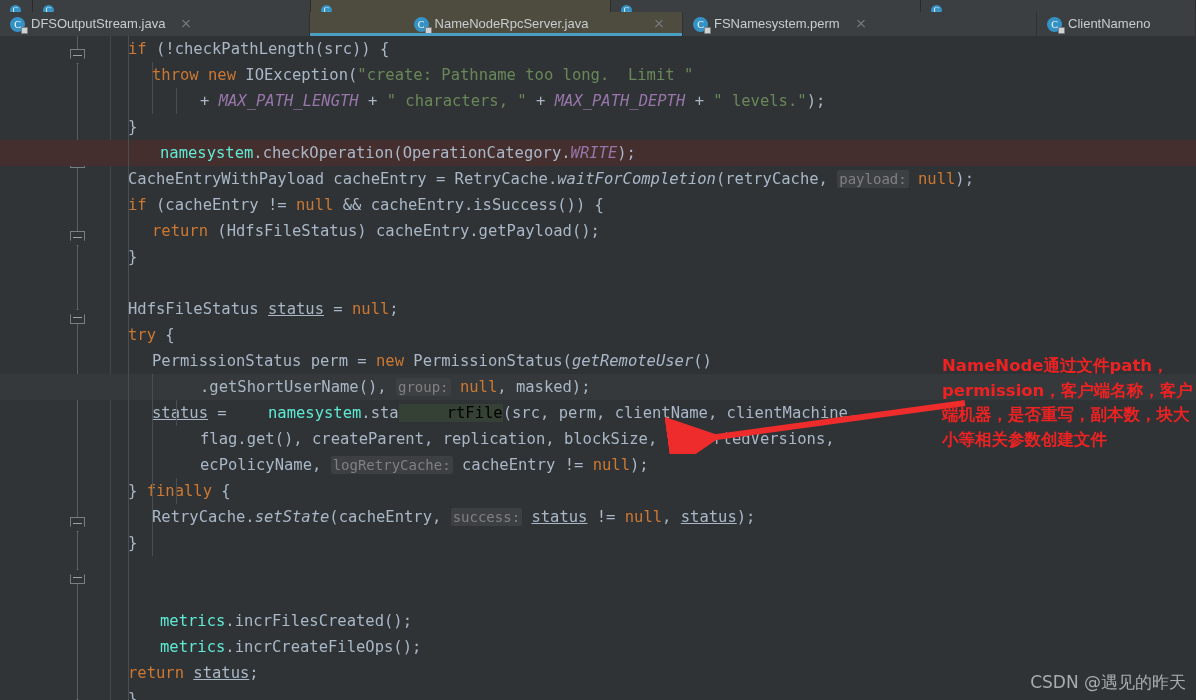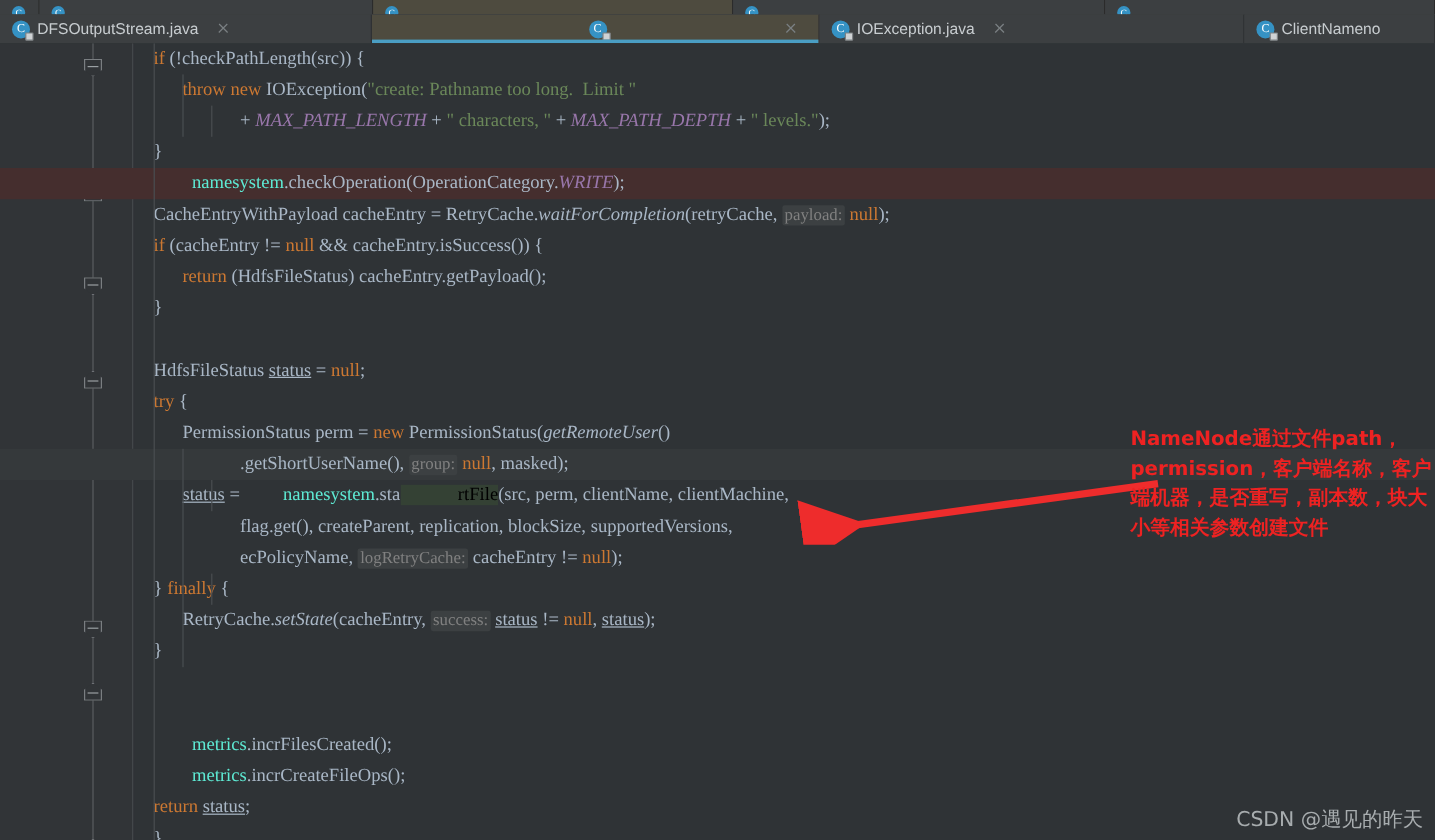--- a/index.html
+++ b/index.html
@@ -154,21 +154,21 @@
   .code {
     position: absolute; left: 0; top: 0; width: 1196px; height: 664px;
     font-family: "DejaVu Sans Mono", "Liberation Mono", monospace;
     font-size: 15.5px;
     white-space: pre;
   }
   .line {
     position: absolute; left: 0; width: 1196px; height: 26px;
     line-height: 26px;
   }
-  .line .txt { position: absolute; left: 128px; top: 0; font-family: Liberation Serif, serif; }
+  .line .txt { position: absolute; left: 128px; top: 0; }
   .line.bp-line { background: #452e2e; }
   .line.current { background: #35393b; }
 
   .indent-guide {
     position: absolute; width: 1px; background: #4a4e51;
   }
 
   
   .kw   { color: #cc7832; }
   .plain{ color: #a9b7c6; }
@@ -248,28 +248,29 @@
           <span class="lock"></span>
         </span>
         <span class="tab-label">DFSOutputStream.java</span>
         <span class="tab-close"></span>
       </div>
       <div class="tab active" style="width: 373px; justify-content: center;">
         <span class="tab-icon">
           <span class="glyph">C</span>
           <span class="lock"></span>
         </span>
+        <span class="tab-label">NameNodeRpcServer.java</span>
         <span class="tab-close" style="position: absolute; right: 12px; margin-left: 0px;"></span>
       </div>
       <div class="tab" style="width: 354px;">
         <span class="tab-icon">
           <span class="glyph">C</span>
           <span class="lock"></span>
         </span>
-        <span class="tab-label">IOException.java</span>
+        <span class="tab-label">FSNamesystem.perm</span>
         <span class="tab-close"></span>
       </div>
       <div class="tab" style="width: 159px;">
         <span class="tab-icon">
           <span class="glyph">C</span>
           <span class="lock"></span>
         </span>
         <span class="tab-label">ClientNameno</span>
       </div>
     </div>

